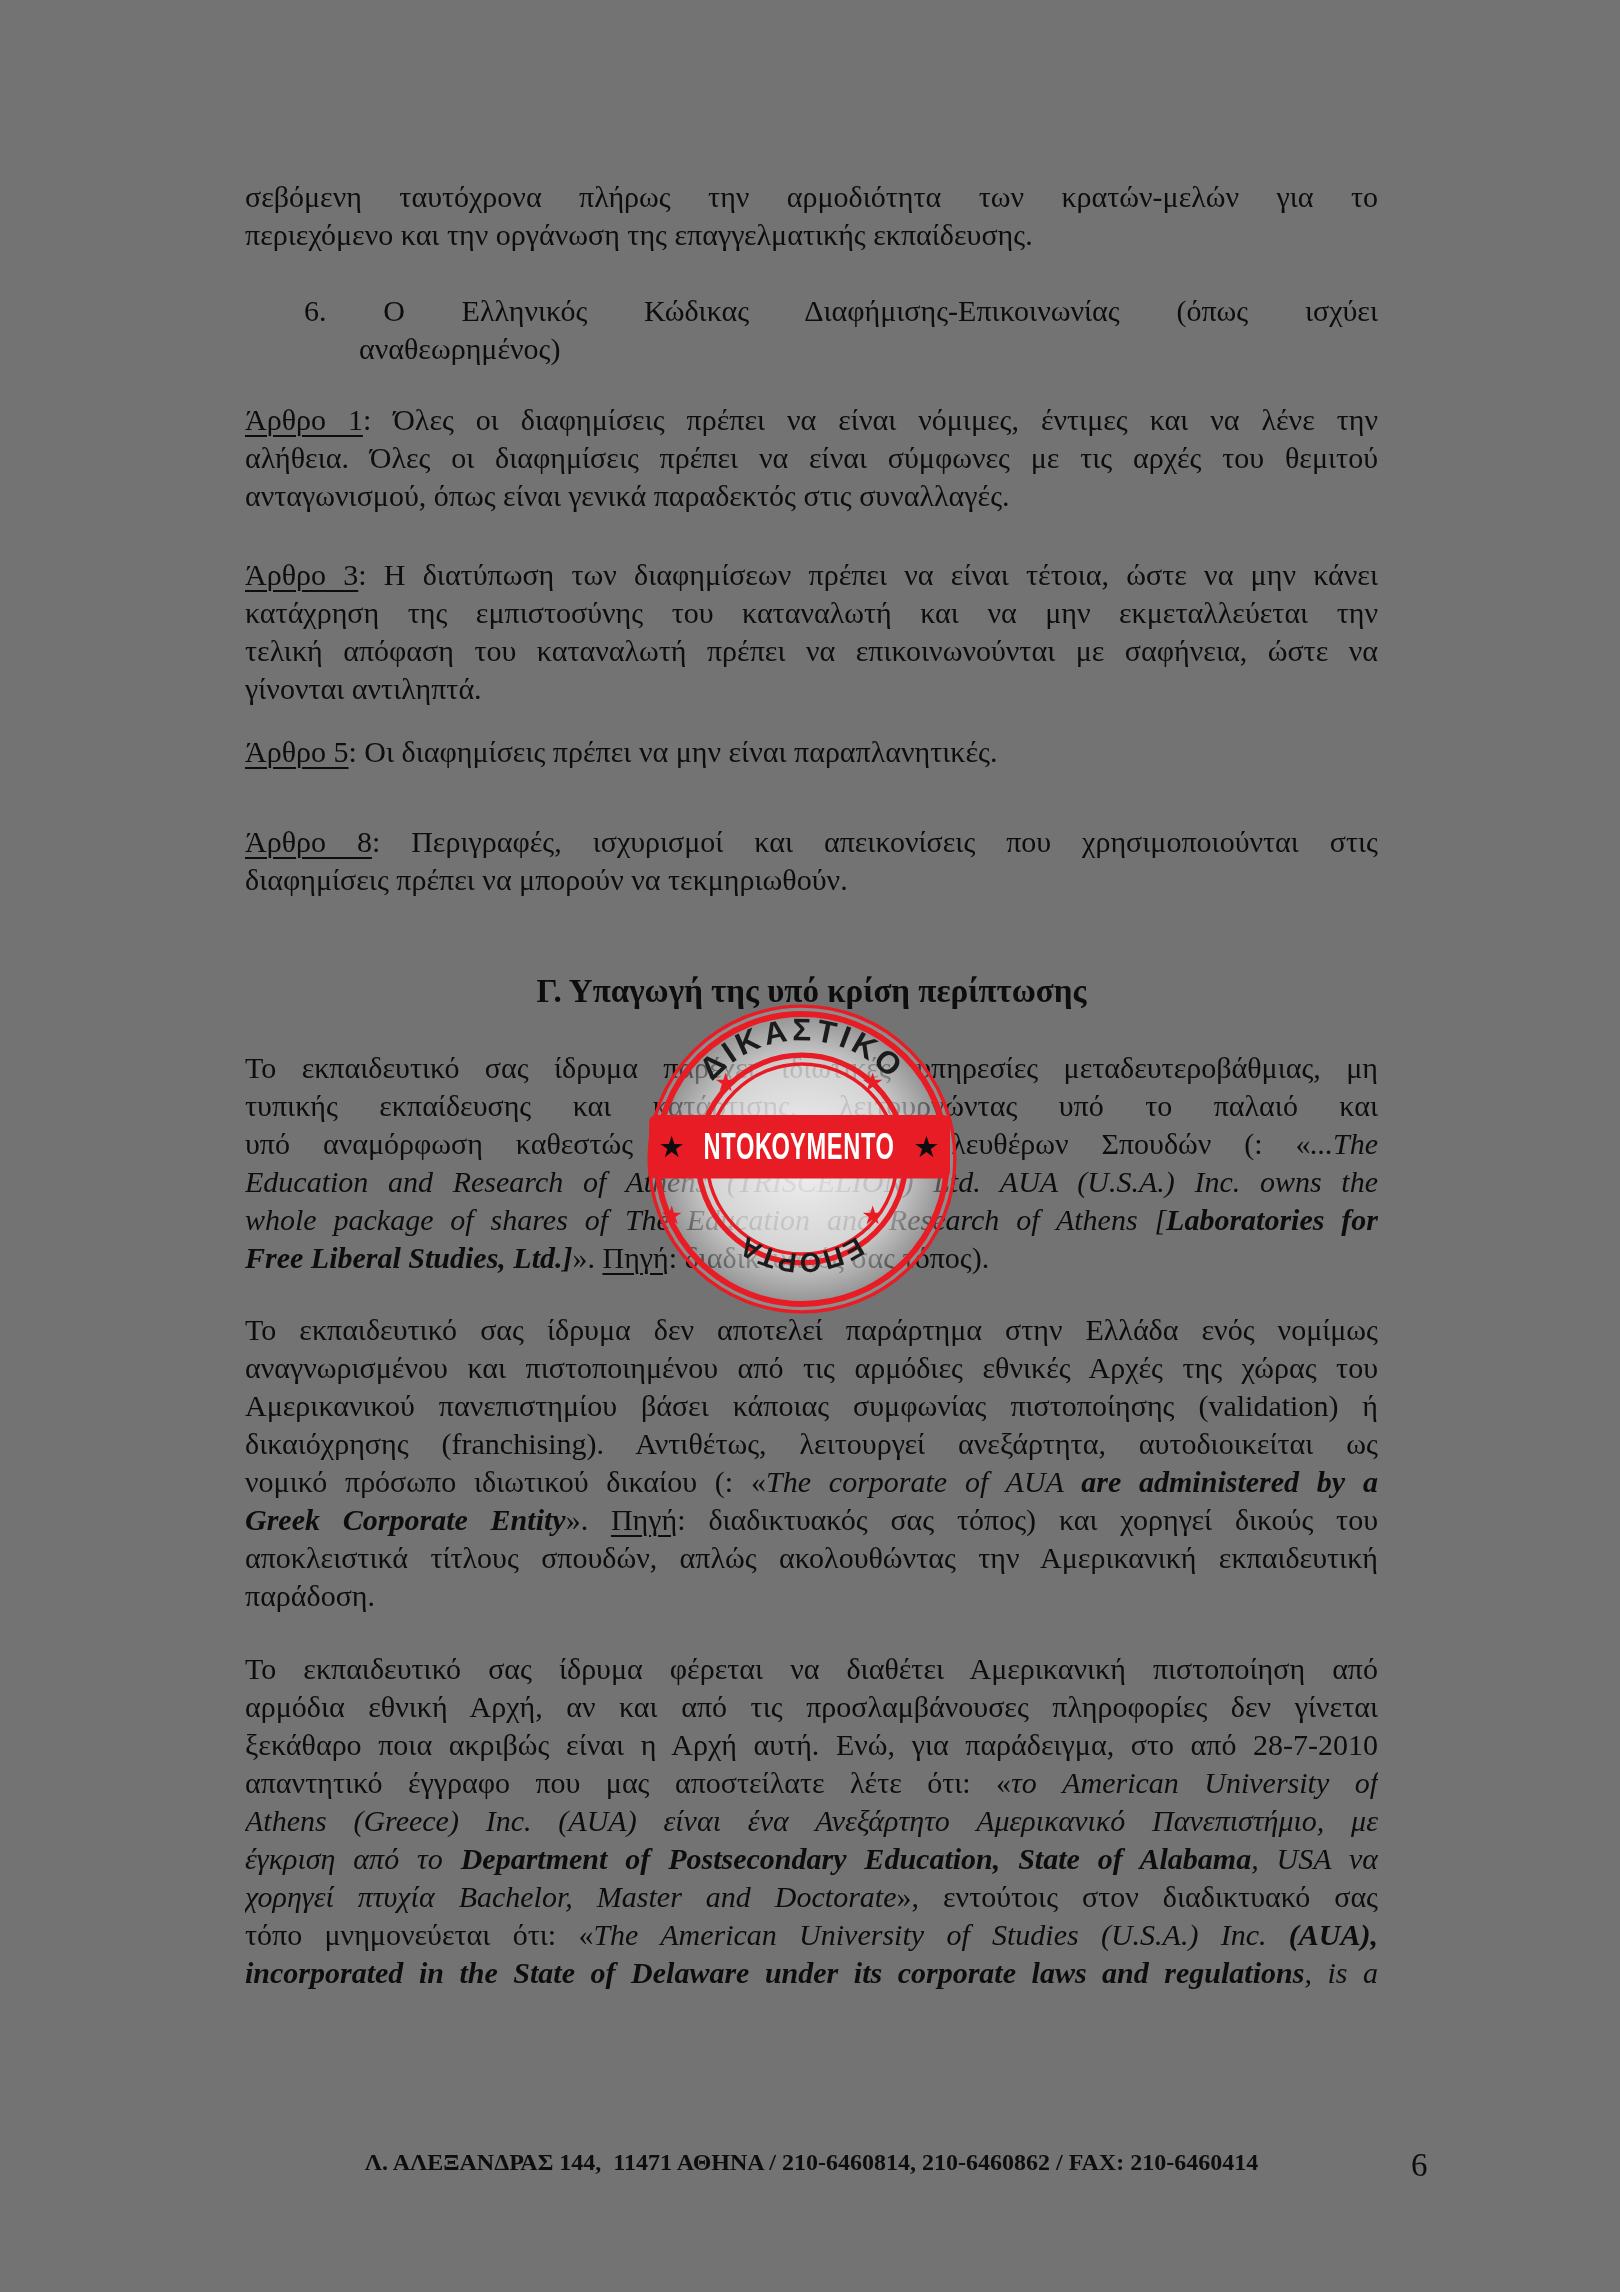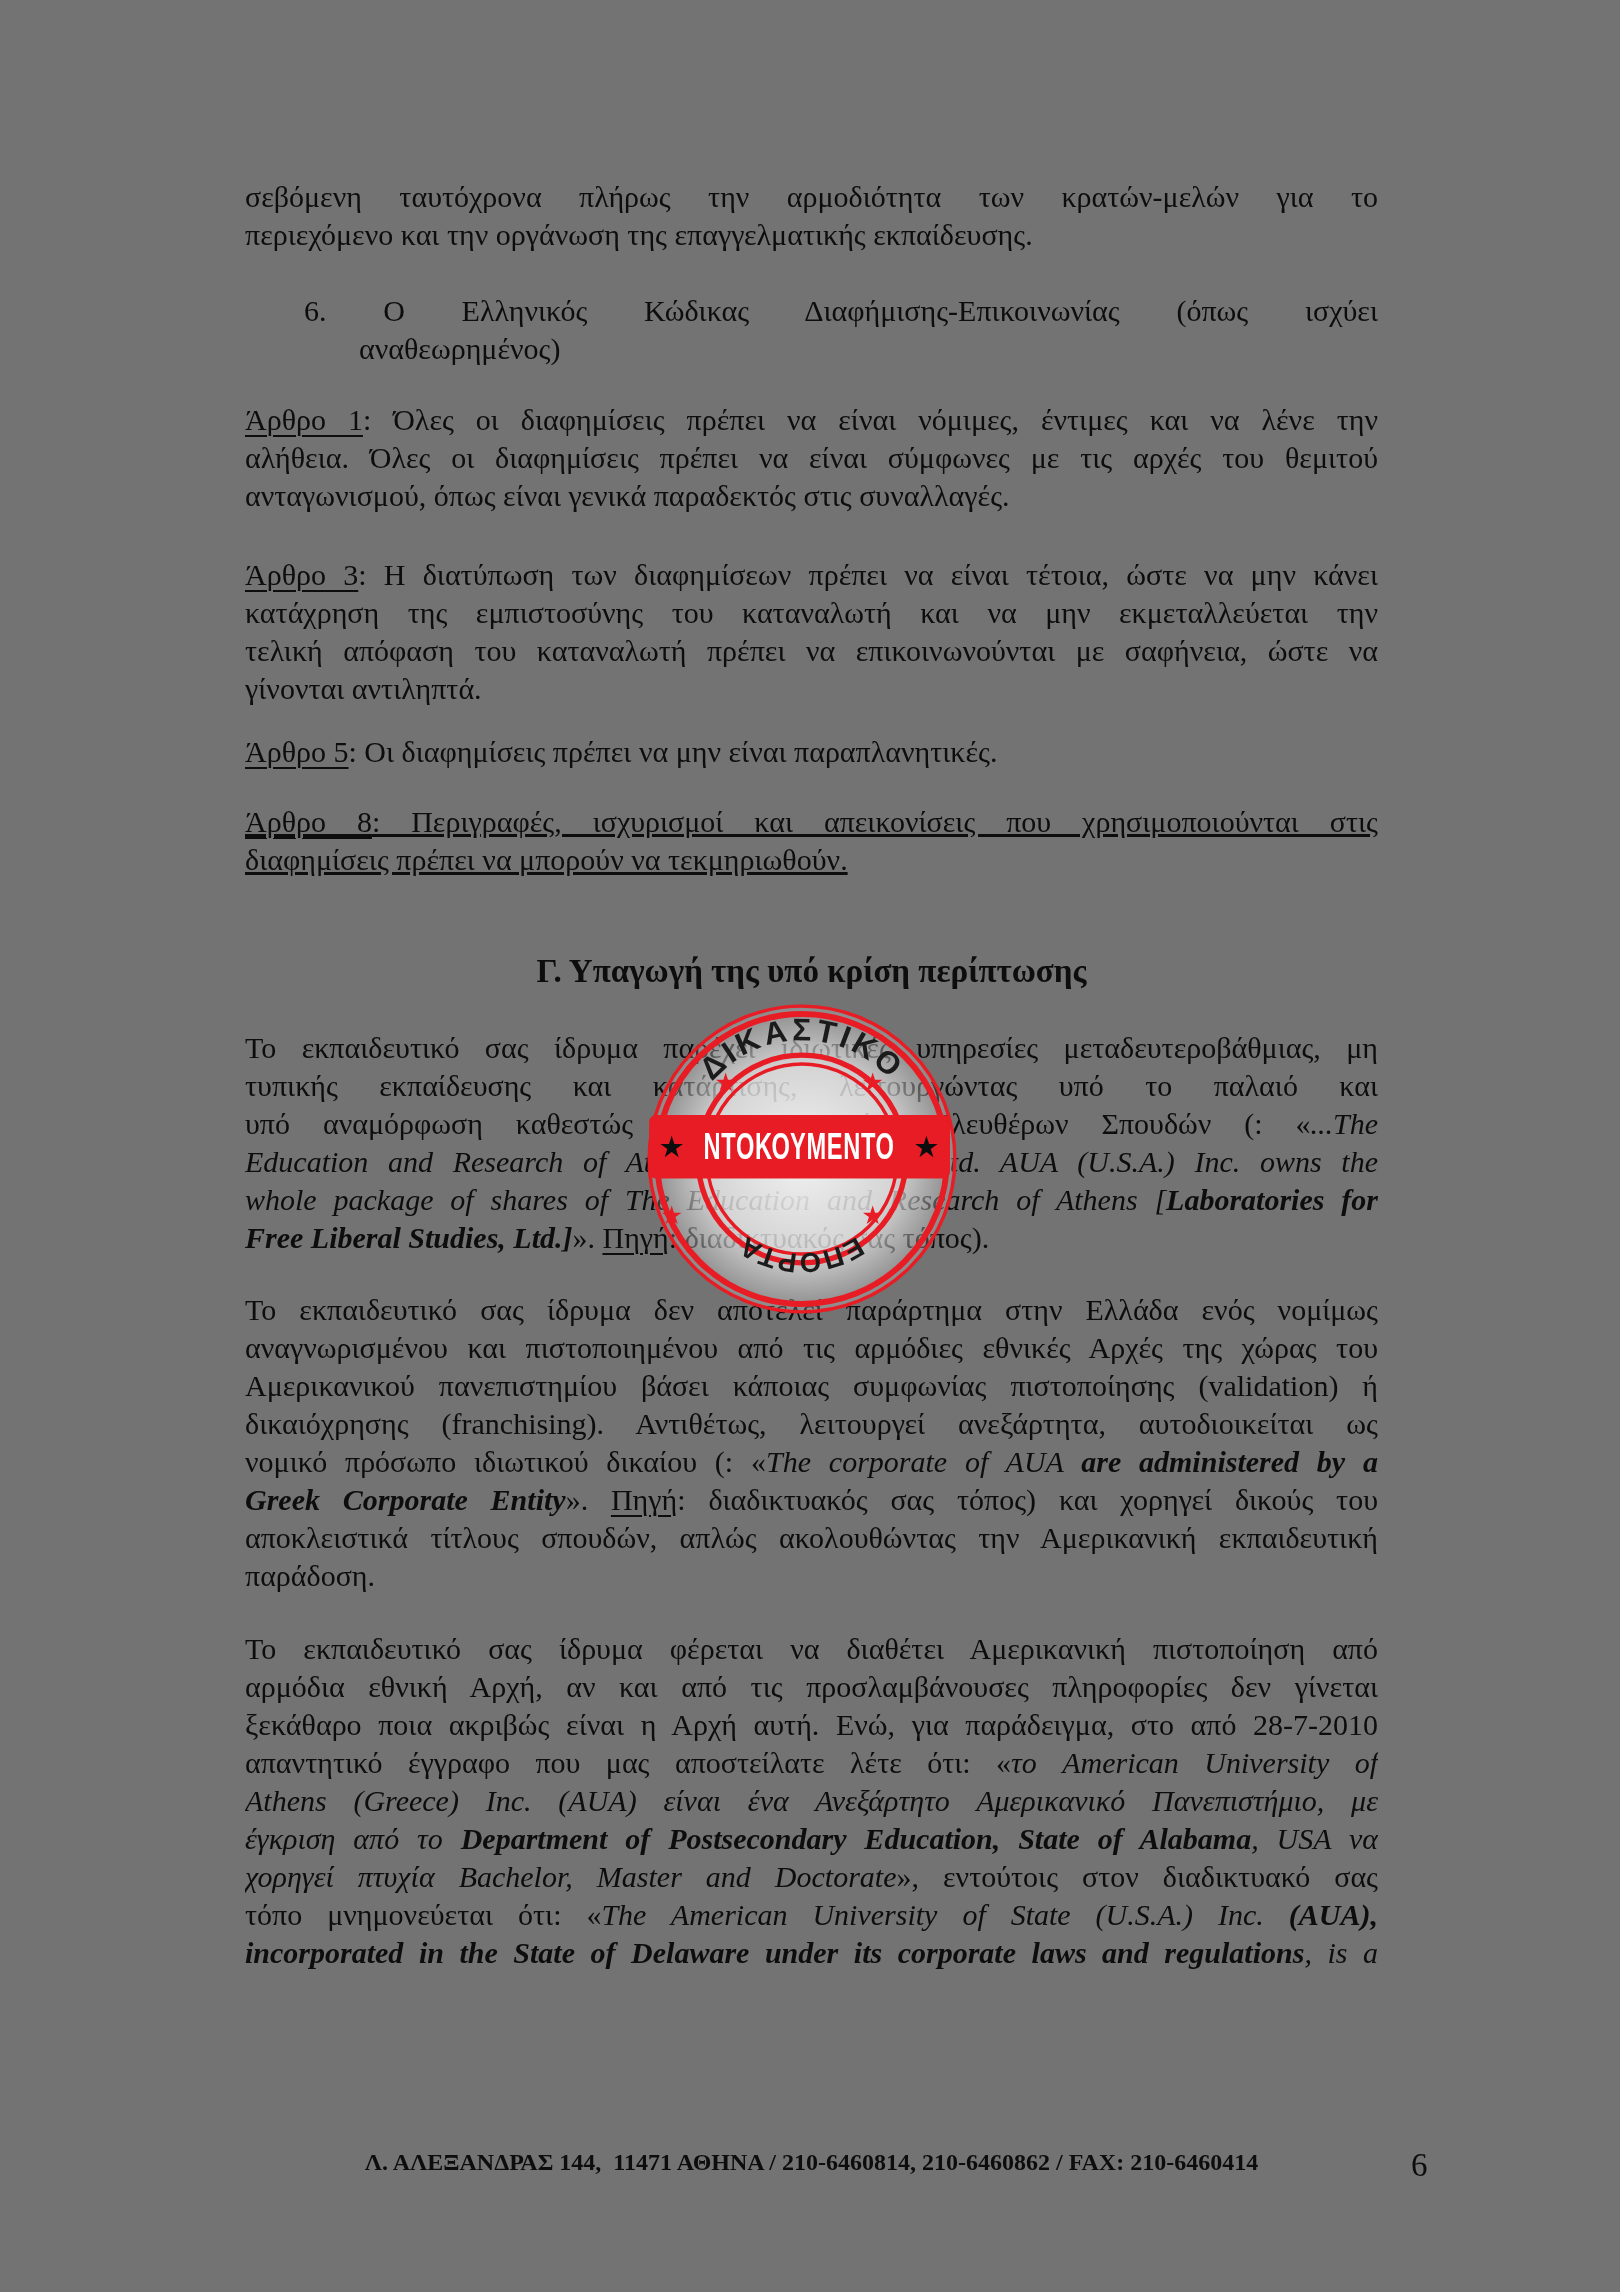--- a/index.html
+++ b/index.html
@@ -89,21 +89,21 @@
       </div>
       <div class="block para" style="margin-top: 41px;">
         <div class="line"><span class="u">Άρθρο 3</span><span>: Η διατύπωση των διαφημίσεων πρέπει να είναι τέτοια, ώστε να μην κάνει</span></div>
         <div class="line"><span>κατάχρηση της εμπιστοσύνης του καταναλωτή και να μην εκμεταλλεύεται την</span></div>
         <div class="line"><span>τελική απόφαση του καταναλωτή πρέπει να επικοινωνούνται με σαφήνεια, ώστε να</span></div>
         <div class="line last"><span>γίνονται αντιληπτά.</span></div>
       </div>
       <div class="block para" style="margin-top: 25px;">
         <div class="line last"><span class="u">Άρθρο 5</span><span>: Οι διαφημίσεις πρέπει να μην είναι παραπλανητικές.</span></div>
       </div>
-      <div class="block para" style="margin-top: 32px; text-decoration: underline;">
+      <div class="block para" style="margin-top: 52px;">
         <div class="line"><span class="u">Άρθρο 8</span><span>: Περιγραφές, ισχυρισμοί και απεικονίσεις που χρησιμοποιούνται στις</span></div>
         <div class="line last"><span>διαφημίσεις πρέπει να μπορούν να τεκμηριωθούν.</span></div>
       </div>
       <div class="block heading" style="margin-top: 73px;">
         <div class="line last"><span class="b">Γ. Υπαγωγή της υπό κρίση περίπτωσης</span></div>
       </div>
       <div class="block para" style="margin-top: 39px;">
         <div class="line"><span>Το εκπαιδευτικό σας ίδρυμα παρέχει ιδιωτικές υπηρεσίες μεταδευτεροβάθμιας, μη</span></div>
         <div class="line"><span>τυπικής εκπαίδευσης και κατάρτισης, λειτουργώντας υπό το παλαιό και</span></div>
         <div class="line"><span>υπό αναμόρφωση καθεστώς του Εργαστηρίου Ελευθέρων Σπουδών (: «</span><span class="i">...The</span></div>
@@ -122,21 +122,21 @@
         <div class="line last"><span>παράδοση.</span></div>
       </div>
       <div class="block para" style="margin-top: 35px;">
         <div class="line"><span>Το εκπαιδευτικό σας ίδρυμα φέρεται να διαθέτει Αμερικανική πιστοποίηση από</span></div>
         <div class="line"><span>αρμόδια εθνική Αρχή, αν και από τις προσλαμβάνουσες πληροφορίες δεν γίνεται</span></div>
         <div class="line"><span>ξεκάθαρο ποια ακριβώς είναι η Αρχή αυτή. Ενώ, για παράδειγμα, στο από 28-7-2010</span></div>
         <div class="line"><span>απαντητικό έγγραφο που μας αποστείλατε λέτε ότι: «</span><span class="i">το American University of</span></div>
         <div class="line"><span class="i">Athens (Greece) Inc. (AUA) είναι ένα Ανεξάρτητο Αμερικανικό Πανεπιστήμιο, με</span></div>
         <div class="line"><span class="i">έγκριση από το </span><span class="i b">Department of Postsecondary Education, State of Alabama</span><span class="i">, USA να</span></div>
         <div class="line"><span class="i">χορηγεί πτυχία Bachelor, Master and Doctorate</span><span>», εντούτοις στον διαδικτυακό σας</span></div>
-        <div class="line"><span>τόπο μνημονεύεται ότι: «</span><span class="i">The American University of State (U.S.A.) Inc. </span><span class="i b">(AUA),</span></div>
+        <div class="line"><span>τόπο μνημονεύεται ότι: «</span><span class="i">The American University of Studies (U.S.A.) Inc. </span><span class="i b">(AUA),</span></div>
         <div class="line"><span class="i b">incorporated in the State of Delaware under its corporate laws and regulations</span><span class="i">, is a</span></div>
       </div>
     </div>
 
   <svg class="stamp" width="392" height="392" viewBox="0 0 400 400" xmlns="http://www.w3.org/2000/svg">
     <defs>
       <radialGradient id="fadeWhite">
         <stop offset="0%" stop-color="rgba(255,255,255,0.90)"></stop>
         <stop offset="60%" stop-color="rgba(255,255,255,0.70)"></stop>
         <stop offset="100%" stop-color="rgba(255,255,255,0.15)"></stop>

